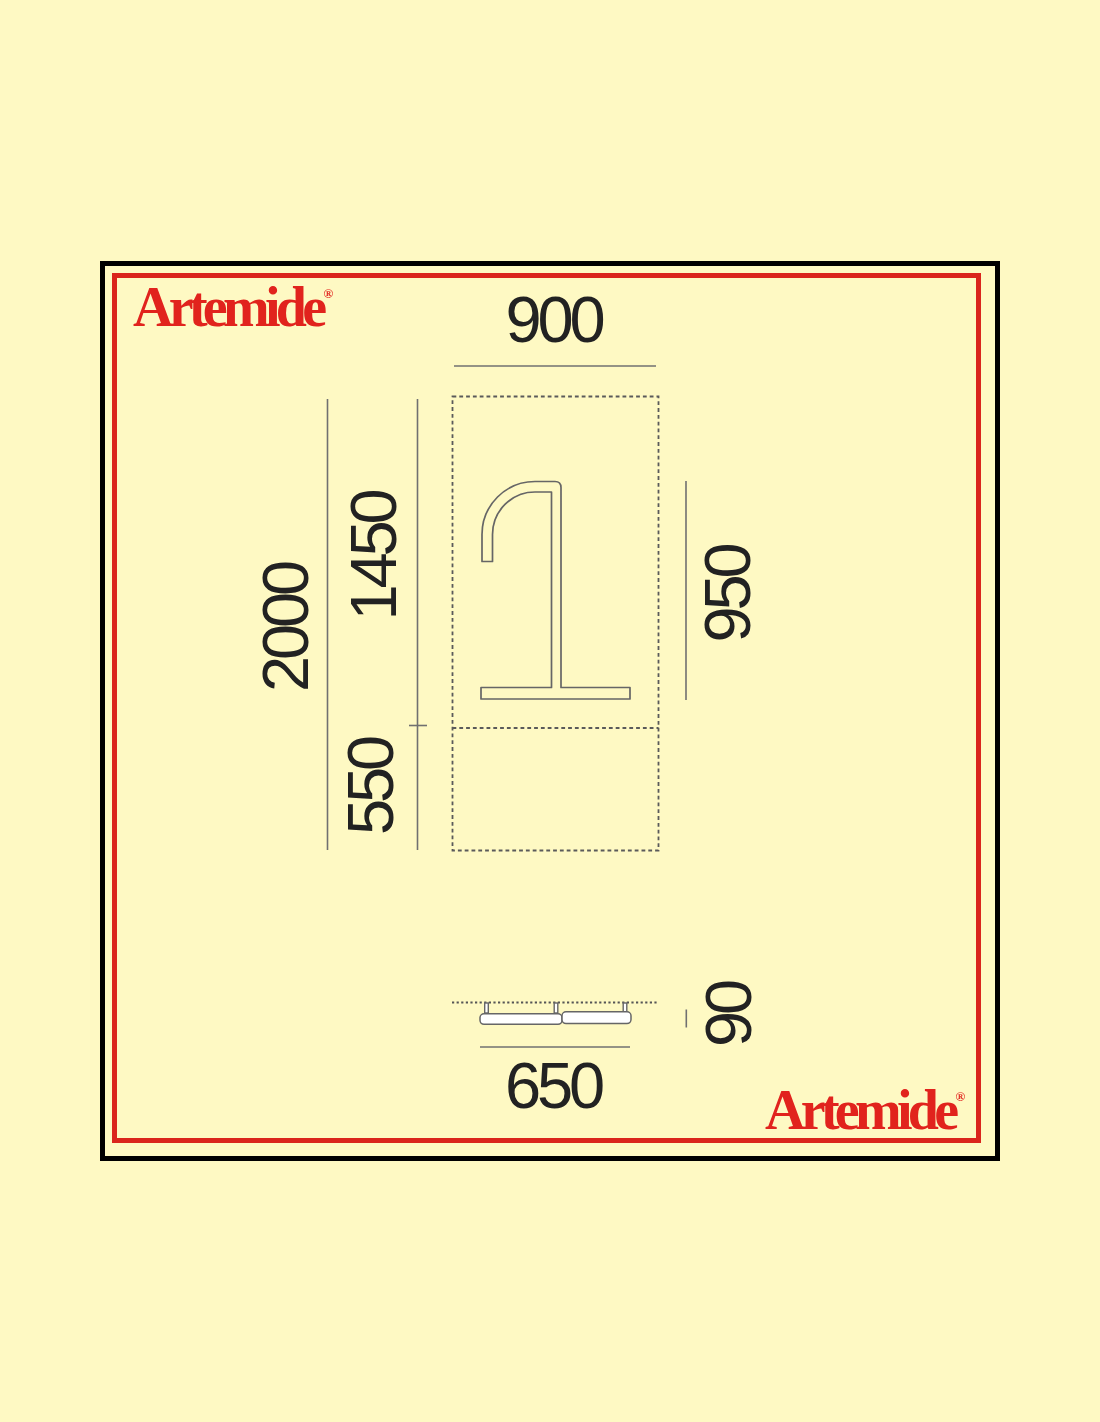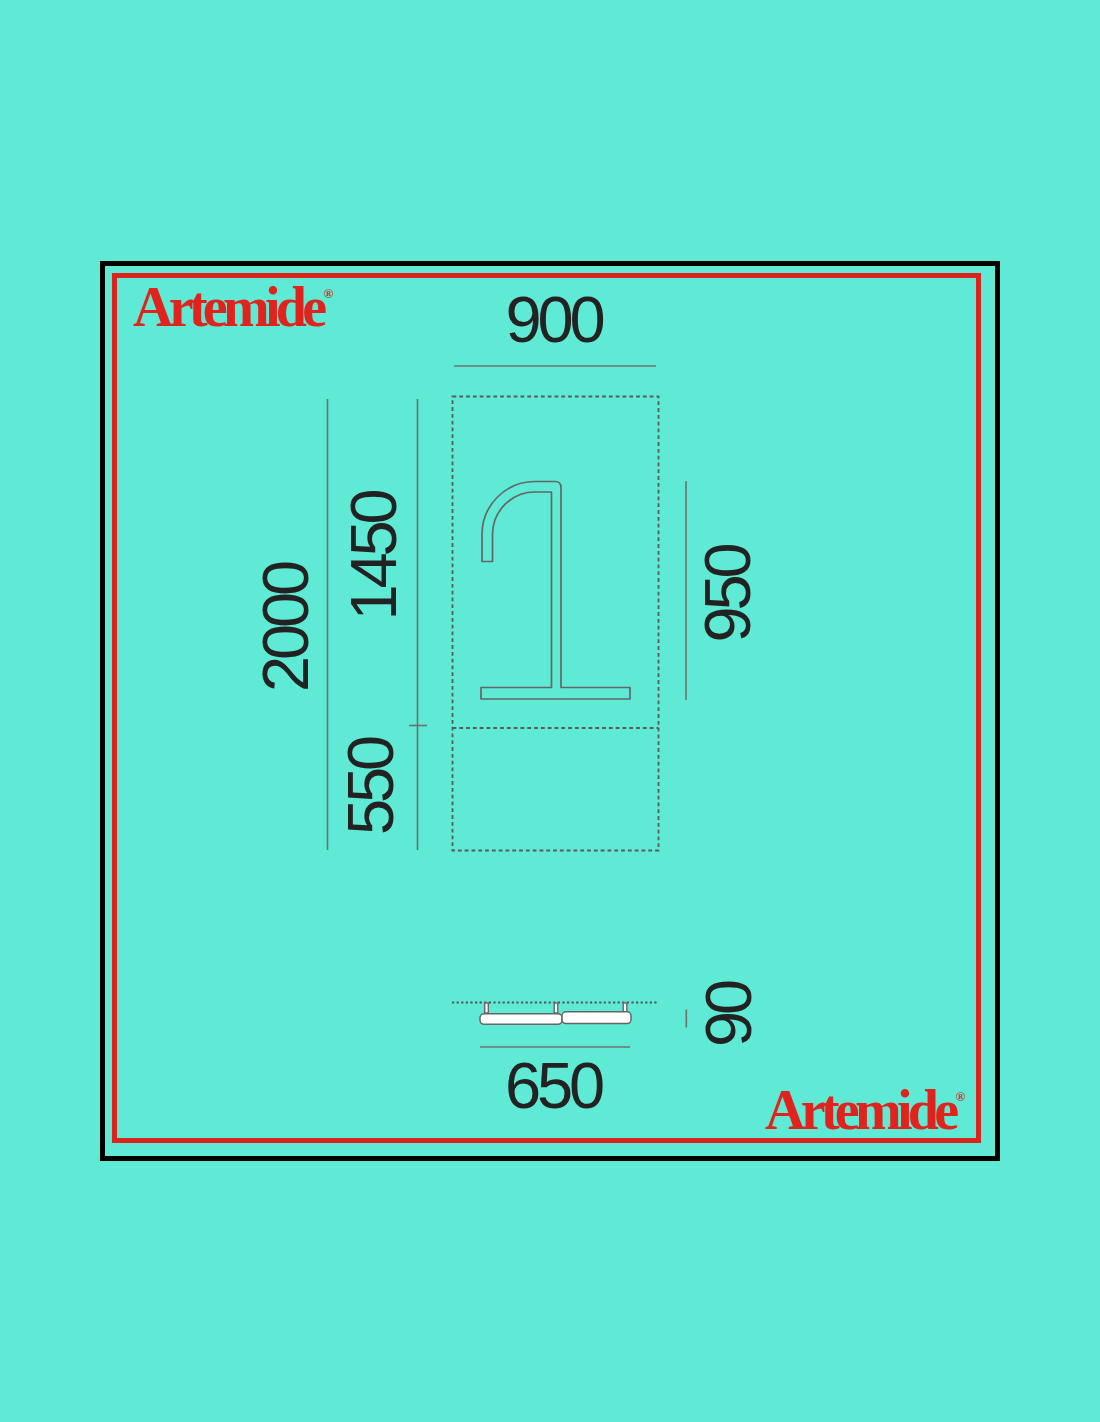--- a/index.html
+++ b/index.html
@@ -1,16 +1,16 @@
 <!DOCTYPE html>
 <html><head>
 <meta charset="utf-8">
 <style>
   html,body{margin:0;padding:0;background:#fff;}
-  #page{position:relative;width:1100px;height:1422px;background:#5eead4;overflow:hidden;
+  #page{position:relative;width:1100px;height:1422px;background:#fef9c3;overflow:hidden;
         font-family:"Liberation Sans",sans-serif;}
   .logo{position:absolute;color:#e1231d;font-family:"Liberation Serif",serif;font-weight:bold;
         font-size:56px;line-height:1;letter-spacing:-4.7px;white-space:nowrap;}
   .logo .reg{font-size:13px;letter-spacing:0;vertical-align:28.5px;margin-left:1px;}
 </style>
 </head>
 <body>
 <div id="page">
 
   <div style="position:absolute;left:100px;top:261px;width:890px;height:890px;border:5px solid #000;"></div>

